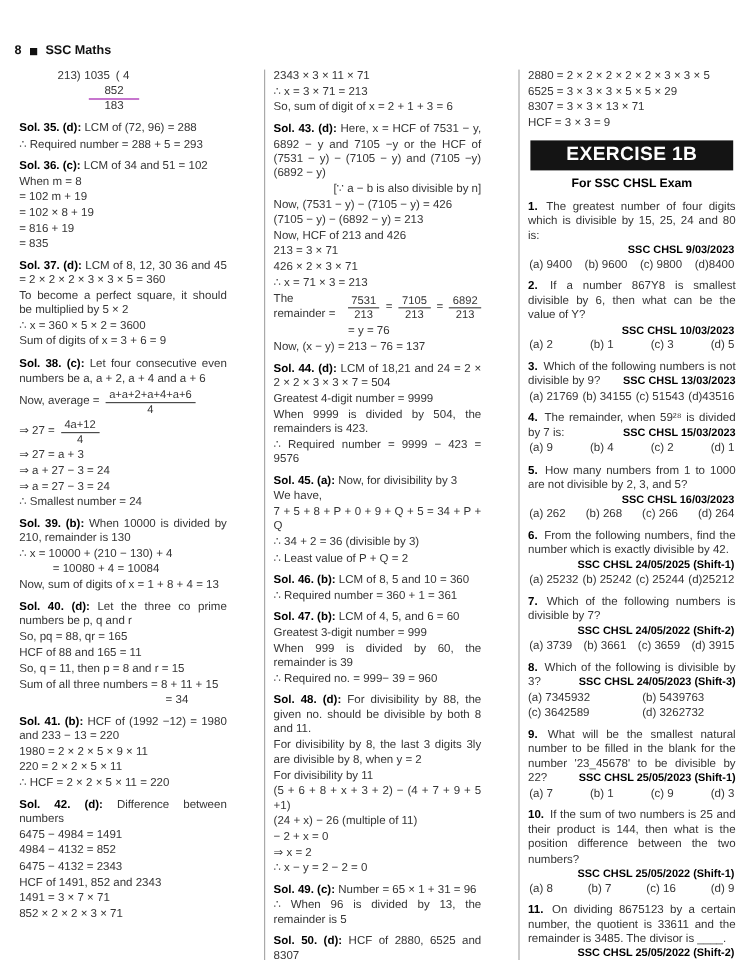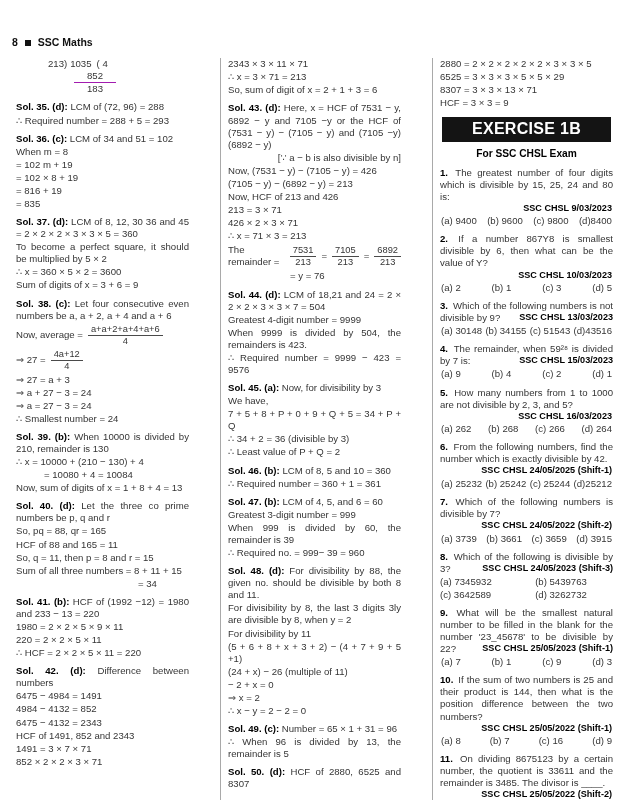--- a/index.html
+++ b/index.html
@@ -133,20 +133,21 @@
             <span class="fnum">7105</span>
             <span class="fden">213</span>
           </span>
           <span>=</span>
           <span class="frac">
             <span class="fnum">6892</span>
             <span class="fden">213</span>
           </span>
         </div>
         <div class="line" style="padding-left: 62px;">= y = 76</div>
+        <div class="line">Now, (x − y) = 213 − 76 = 137</div>
         <div class="line sol"><b>Sol. 44. (d):</b> <span>LCM of 18,21 and 24 = 2 × 2 × 2 × 3 × 3 × 7 = 504</span></div>
         <div class="line">Greatest 4-digit number = 9999</div>
         <div class="line">When 9999 is divided by 504, the remainders is 423.</div>
         <div class="line">∴ Required number = 9999 − 423 = 9576</div>
         <div class="line sol"><b>Sol. 45. (a):</b> <span>Now, for divisibility by 3</span></div>
         <div class="line">We have,</div>
         <div class="line">7 + 5 + 8 + P + 0 + 9 + Q + 5 = 34 + P + Q</div>
         <div class="line">∴ 34 + 2 = 36 (divisible by 3)</div>
         <div class="line">∴ Least value of P + Q = 2</div>
         <div class="line sol"><b>Sol. 46. (b):</b> <span>LCM of 8, 5 and 10 = 360</span></div>
@@ -190,21 +191,21 @@
           <div class="q-opts">
             <span>(a) 2</span>
             <span>(b) 1</span>
             <span>(c) 3</span>
             <span>(d) 5</span>
           </div>
         </div>
         <div class="q">
           <div class="q-text"><b class="q-num">3.</b> <span>Which of the following numbers is not divisible by 9?</span> <b class="tag-inline">SSC CHSL 13/03/2023</b></div>
           <div class="q-opts">
-            <span>(a) 30148</span>
+            <span>(a) 21769</span>
             <span>(b) 34155</span>
             <span>(c) 51543</span>
             <span>(d)43516</span>
           </div>
         </div>
         <div class="q">
           <div class="q-text"><b class="q-num">4.</b> <span>The remainder, when 59²⁸ is divided by 7 is:</span> <b class="tag-inline">SSC CHSL 15/03/2023</b></div>
           <div class="q-opts">
             <span>(a) 9</span>
             <span>(b) 4</span>

